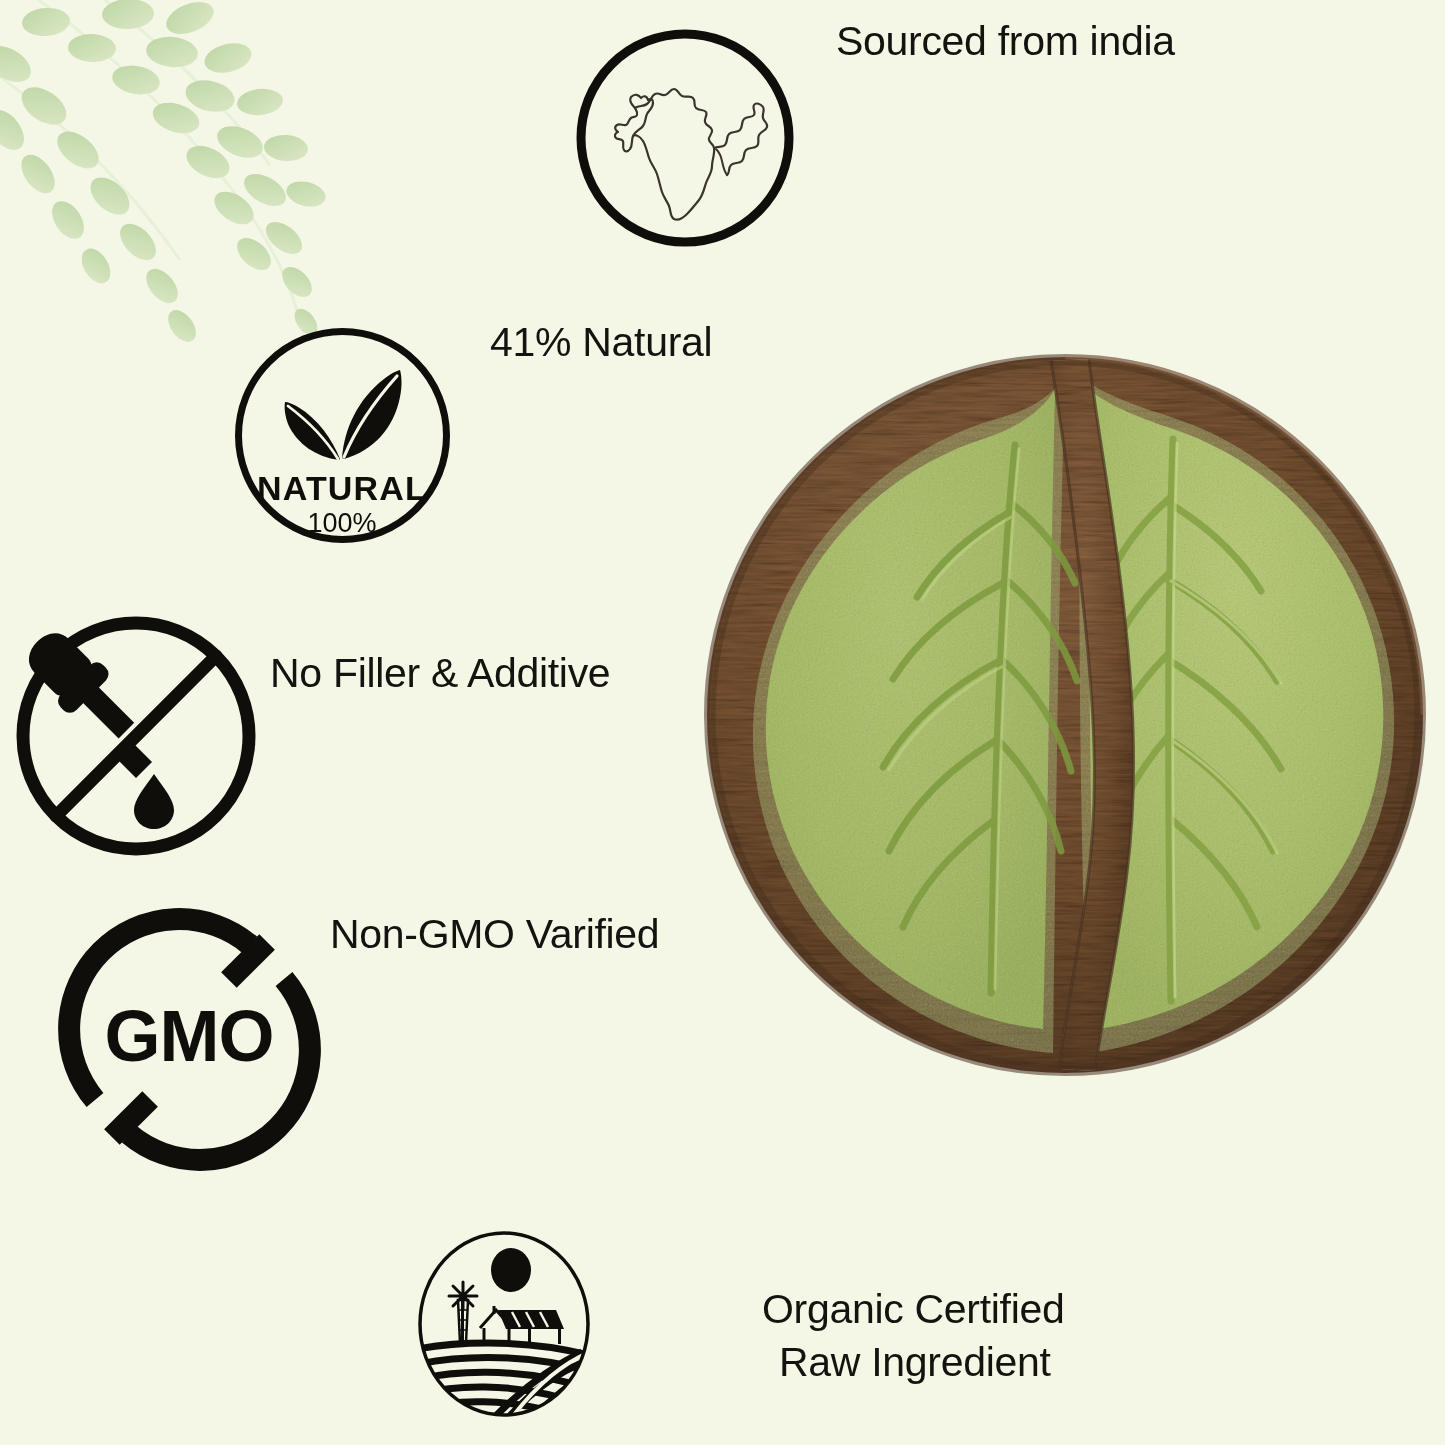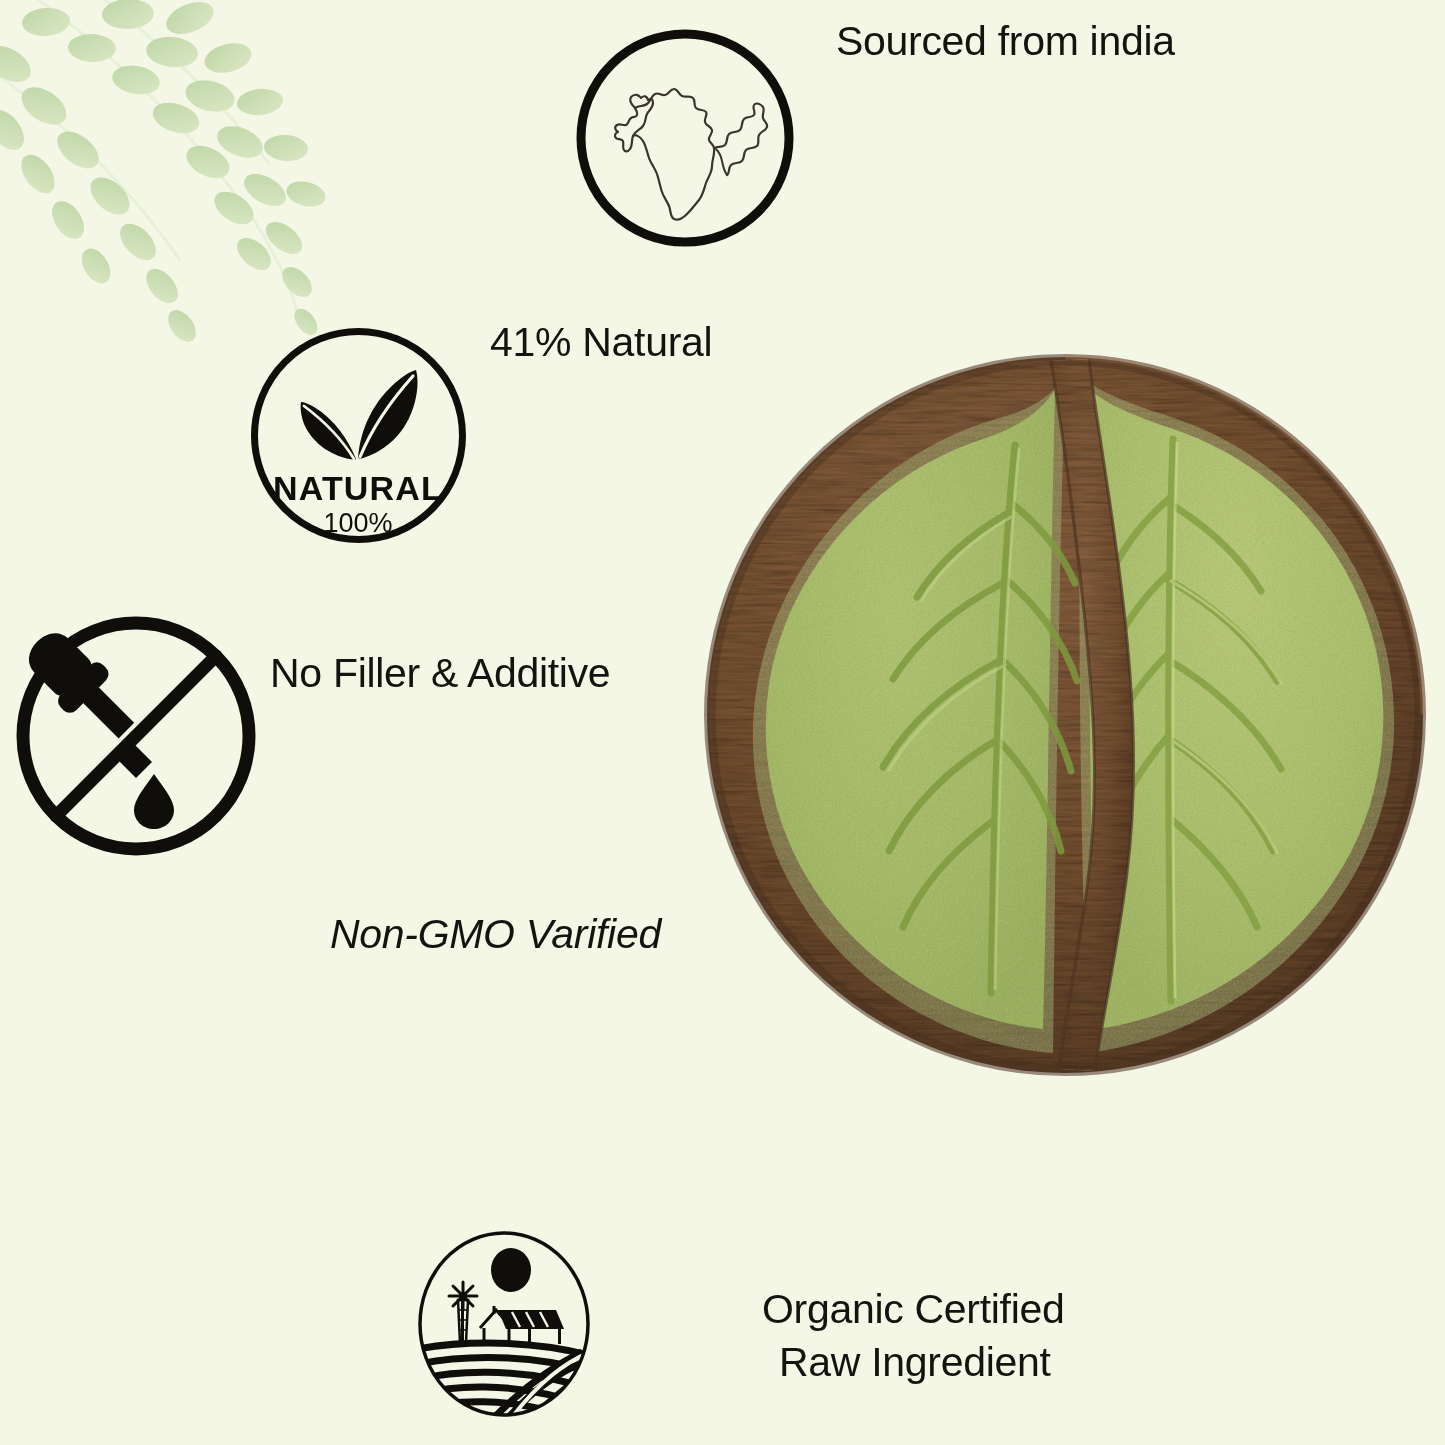--- a/index.html
+++ b/index.html
@@ -133,21 +133,21 @@
            C183,76 188,78 190,81 C192,84 189,88 190,92
            C191,96 195,97 194,101 C193,105 188,105 186,109
            C184,113 187,117 184,120 C181,123 176,121 173,124
            C170,127 172,132 169,135 C166,138 161,136 158,139
            C155,142 157,147 154,149"></path>
       <path fill="none" stroke="#3a352c" stroke-width="2" stroke-linejoin="round" stroke-linecap="round" d="M154,149 C151,145 150,140 149,135 C148,130 146,126 143,123"></path>
     </svg>
   </div>
   <div class="label" style="left:836px;top:15px;font-size:41px;">Sourced from india</div>
 
-  <div class="badge" style="left:248px;top:325px;width:221px;height:221px;">
+  <div class="badge" style="left:232px;top:325px;width:221px;height:221px;">
     <svg viewBox="0 0 221 221" width="221" height="221" xmlns="http://www.w3.org/2000/svg">
       <circle cx="110.5" cy="110.5" r="104" fill="none" stroke="#100e0b" stroke-width="7"></circle>
 
       <path fill="#100e0b" d="M110,133 C112,104 126,74 152,54 C158,49 164,46 168,45
            C170,52 170,62 168,72 C162,103 141,126 112,134 Z"></path>
       <path fill="#f5f7e6" d="M110.5,133.6 C118,110 136,82 160,58 C150,86 130,114 112,134 Z" opacity="0.0"></path>
       <path fill="none" stroke="#f5f7e6" stroke-width="3.2" stroke-linecap="round" d="M112,132 C122,108 139,80 165,51"></path>
 
       <path fill="#100e0b" d="M108,134 C100,114 86,94 66,82 C61,79 56,77 53,77
            C52,83 53,91 56,99 C65,119 84,132 107,135 Z"></path>
@@ -171,21 +171,36 @@
       </g>
 
       <path fill="#100e0b" d="M118,128 L140,150 L124,166 L102,144 Z"></path>
 
       <path fill="#100e0b" d="M142,162 C152,176 162,188 162,198 C162,209 153,217 142,217
            C131,217 122,209 122,198 C122,188 132,176 142,162 Z"></path>
     </svg>
   </div>
   <div class="label" style="left:270px;top:615px;font-size:41px;margin-top:32px;">No Filler &amp; Additive</div>
 
-  <div class="label" style="left:330px;top:908px;font-size:41px;font-style:italic;">Non-GMO Varified</div>
+  <div class="badge" style="left:62px;top:912px;width:255px;height:255px;">
+    <svg viewBox="0 0 255 255" width="255" height="255" xmlns="http://www.w3.org/2000/svg">
+
+      <g fill="none" stroke="#100e0b" stroke-width="22" stroke-linecap="butt">
+        <path d="M188,33 A110,110 0 0 0 33,188"></path>
+        <path d="M67,222 A110,110 0 0 0 222,67"></path>
+      </g>
+
+      <g fill="#100e0b">
+        <rect x="175" y="22" width="22" height="54" transform="rotate(45 186 49)"></rect>
+        <rect x="58" y="179" width="22" height="54" transform="rotate(45 69 206)"></rect>
+      </g>
+      <text x="127" y="149" text-anchor="middle" fill="#100e0b" font-family="Liberation Sans, sans-serif" font-size="72" font-weight="700" letter-spacing="-1">GMO</text>
+    </svg>
+  </div>
+  <div class="label" style="left:330px;top:908px;font-size:41px;">Non-GMO Varified</div>
 
   <div class="badge" style="left:416px;top:1228px;width:176px;height:190px;">
     <svg viewBox="0 0 176 190" width="176" height="190" xmlns="http://www.w3.org/2000/svg">
       <defs>
         <clipPath id="farmclip">
             <ellipse cx="88" cy="96" rx="84" ry="91"></ellipse>
           </clipPath>
       </defs>
       <g clip-path="url(#farmclip)">
         <rect x="0" y="0" width="176" height="190" fill="#f5f7e6"></rect>

